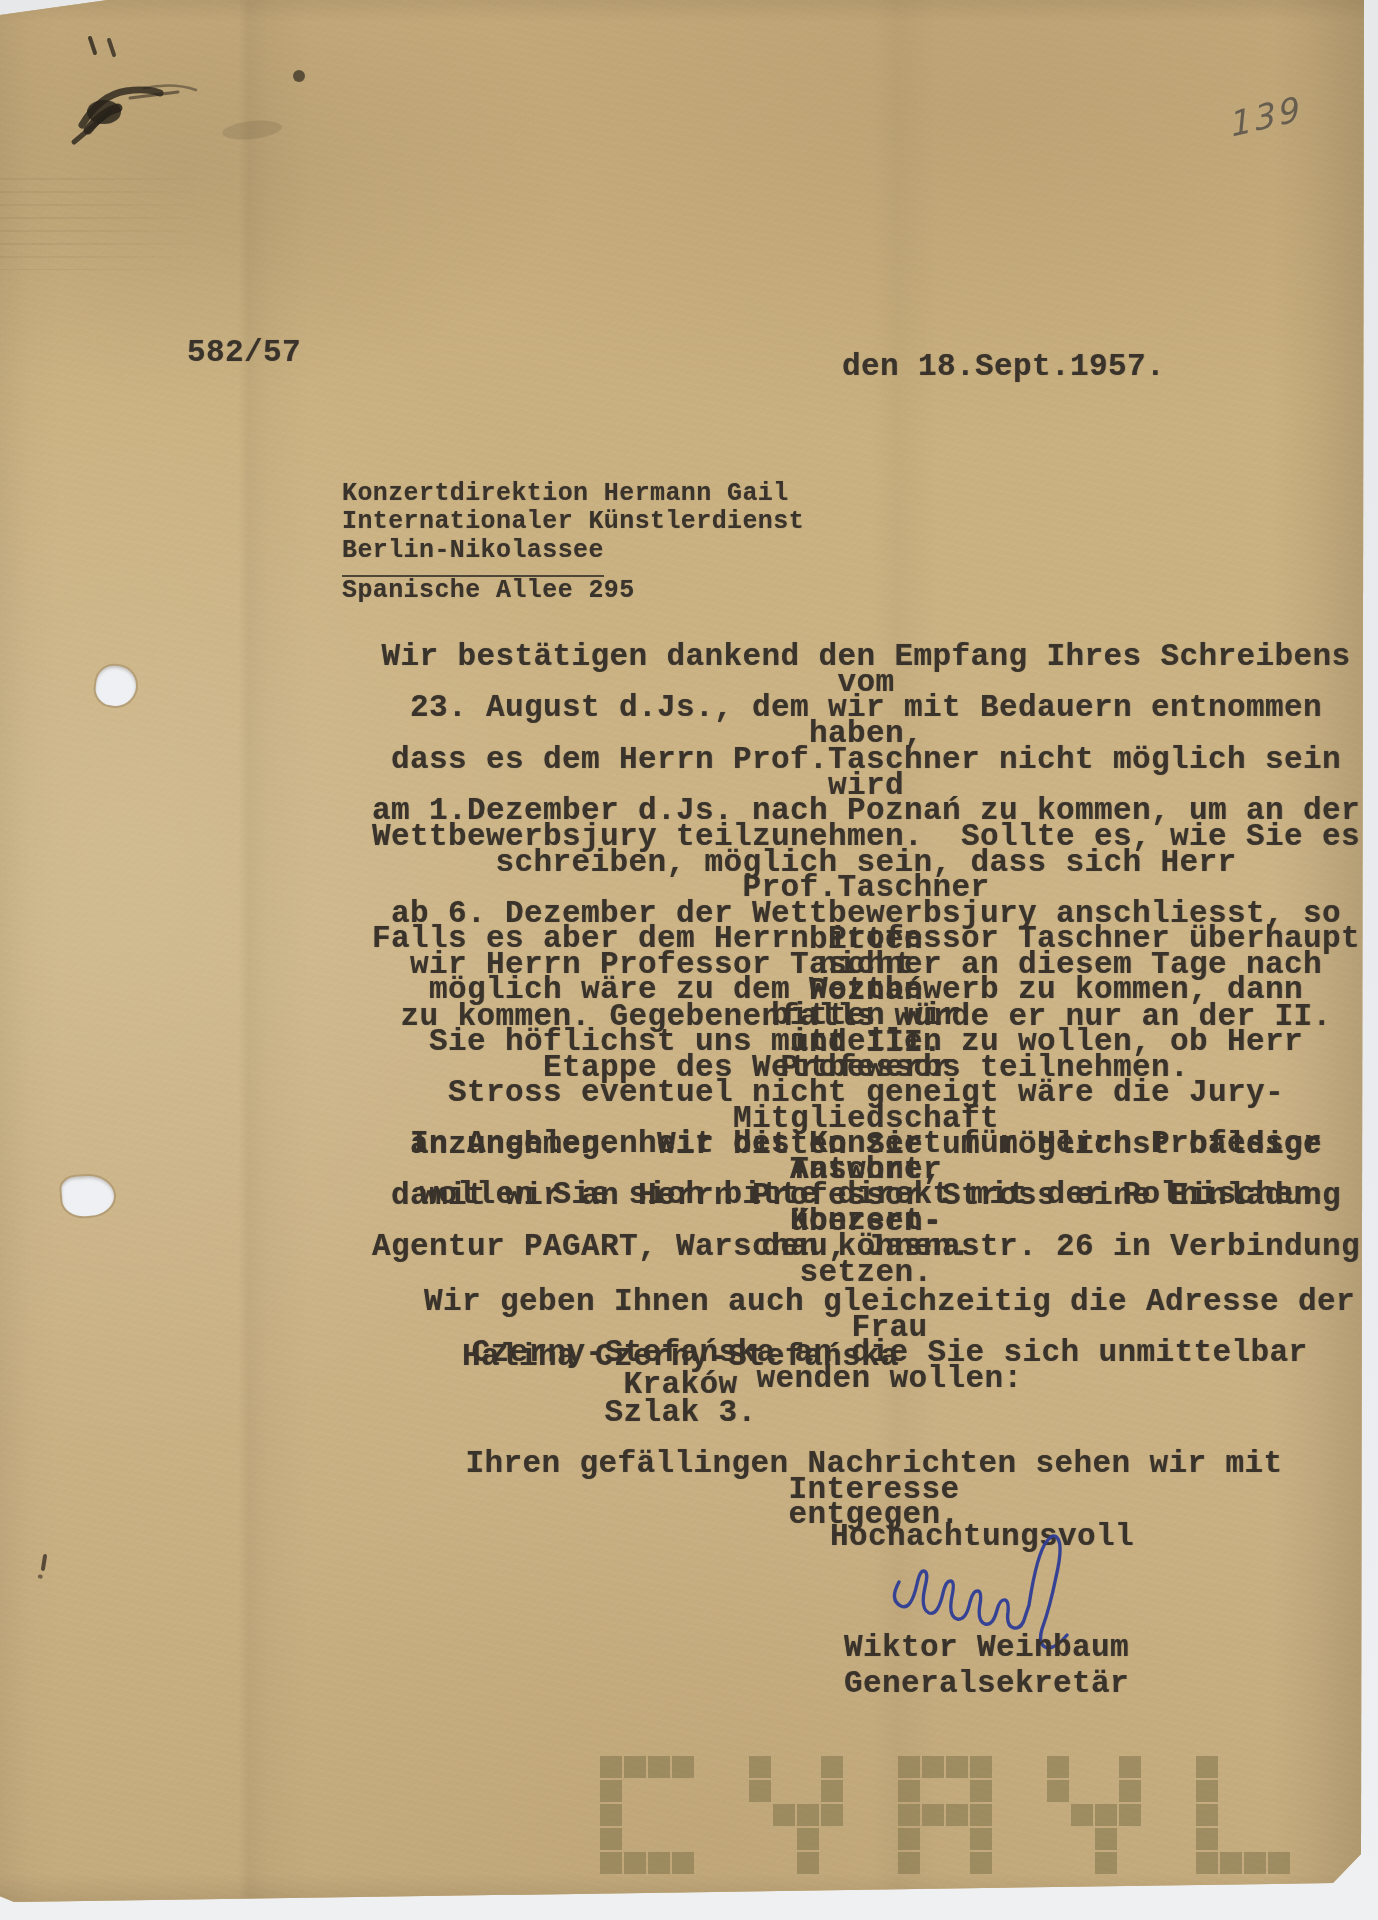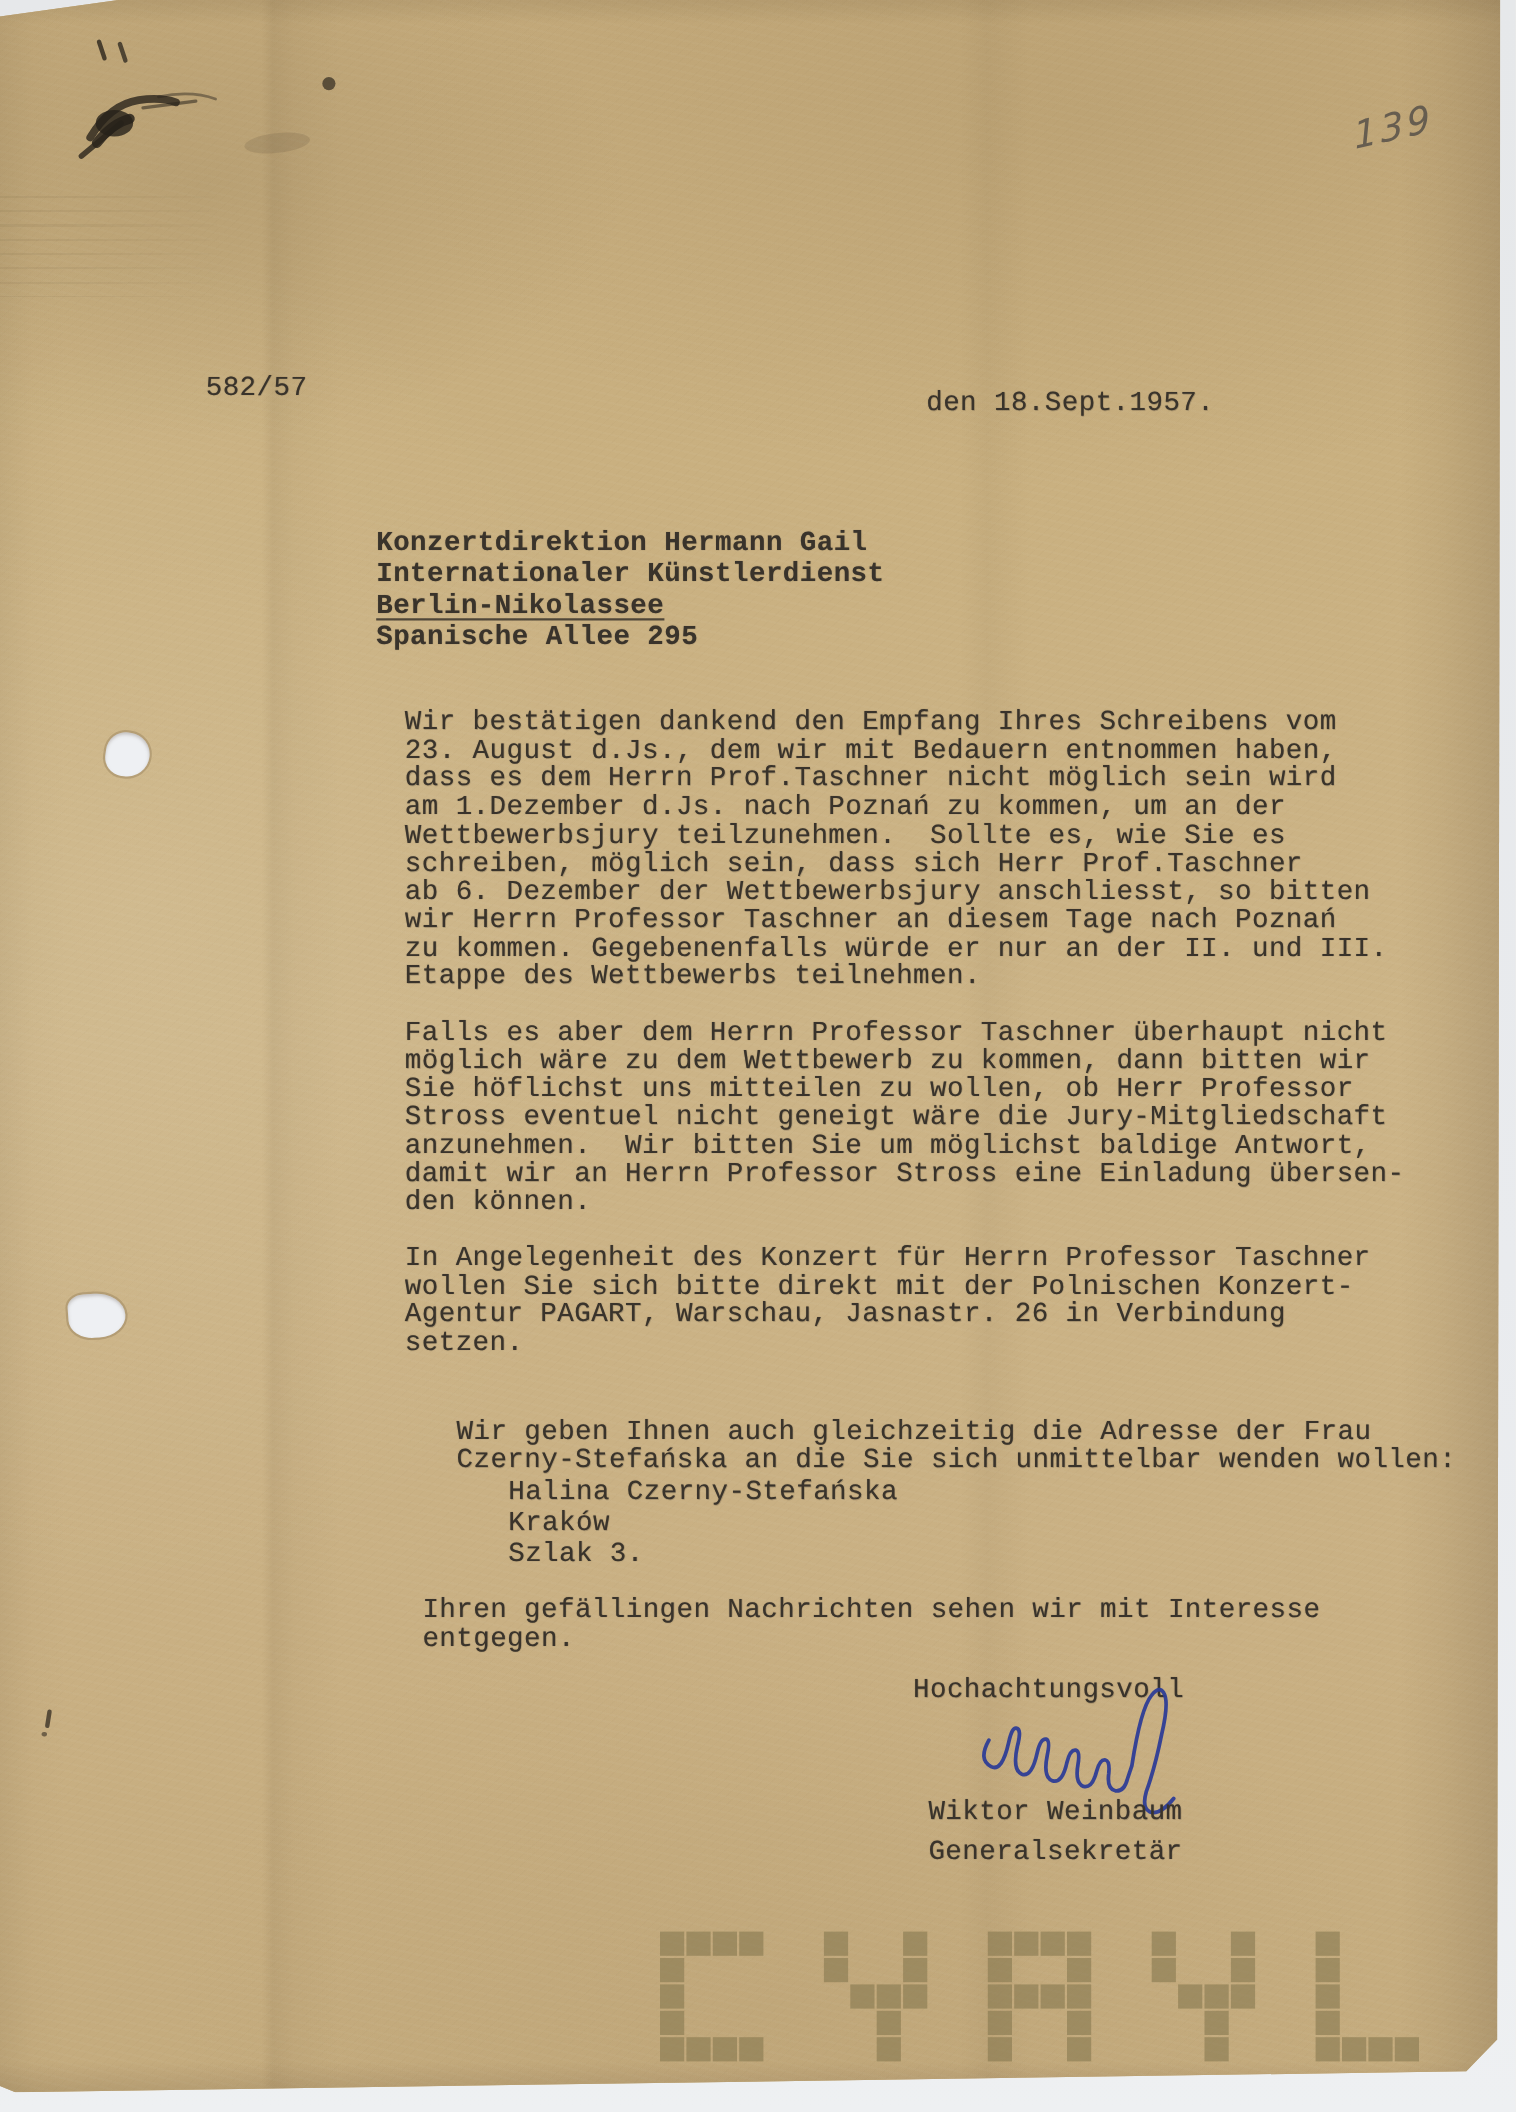--- a/index.html
+++ b/index.html
@@ -32,27 +32,28 @@
       repeating-linear-gradient(-42deg, rgba(88,68,40,0.02) 0 1px, transparent 1px 6px);
   }
   .roller-streaks{
     position:absolute;left:0;top:182px;width:215px;height:92px;opacity:.45;pointer-events:none;
     background:repeating-linear-gradient(180deg, rgba(75,60,38,0.14) 0 2px, transparent 2px 13px);
     -webkit-mask-image:linear-gradient(90deg,#000 35%,transparent 100%);
     mask-image:linear-gradient(90deg,#000 35%,transparent 100%);
   }
   .typed{
     position:absolute;white-space:pre-wrap;
-    font-size:25px;line-height:25.7px;letter-spacing:0.4px;font-weight:400;
+    font-size:31px;line-height:25.7px;letter-spacing:0.4px;font-weight:700;
     color:var(--ink,#39332b);
     text-shadow:0 0 1px rgba(57,51,43,.45), .6px .4px 0 rgba(57,51,43,.18);
+    text-align:center;
   }
   .recipient-line{white-space:pre;font-size:25px;line-height:28.4px;letter-spacing:.4px;font-weight:700;
     color:var(--ink,#39332b);text-shadow:0 0 1px rgba(57,51,43,.45);}
-  .underlined span{border-bottom:2.5px solid rgba(56,50,42,.85);padding-bottom:0px;display:inline-block;line-height:23px;}
+  .underlined span{border-bottom:2.5px solid rgba(56,50,42,.85);padding-bottom:13px;display:inline-block;line-height:23px;}
   .punch-hole{
     position:absolute;background:#eef0f3;
     box-shadow:0 0 0 2px rgba(150,128,92,.45), inset 0 2px 3px rgba(120,110,100,.35);
   }
   .hole-top{left:104px;top:670px;width:40px;height:40px;border-radius:48% 52% 55% 45%;transform:rotate(8deg);}
   .hole-bottom{left:70px;top:1180px;width:52px;height:40px;border-radius:30% 55% 50% 45%;transform:rotate(-4deg);}
   .pencil-number{
     position:absolute;left:1238px;top:100px;
     font-family:"DejaVu Sans","Liberation Sans",sans-serif;font-style:italic;
     font-size:34px;letter-spacing:3px;color:var(--pencil,#5a544b);opacity:.88;

